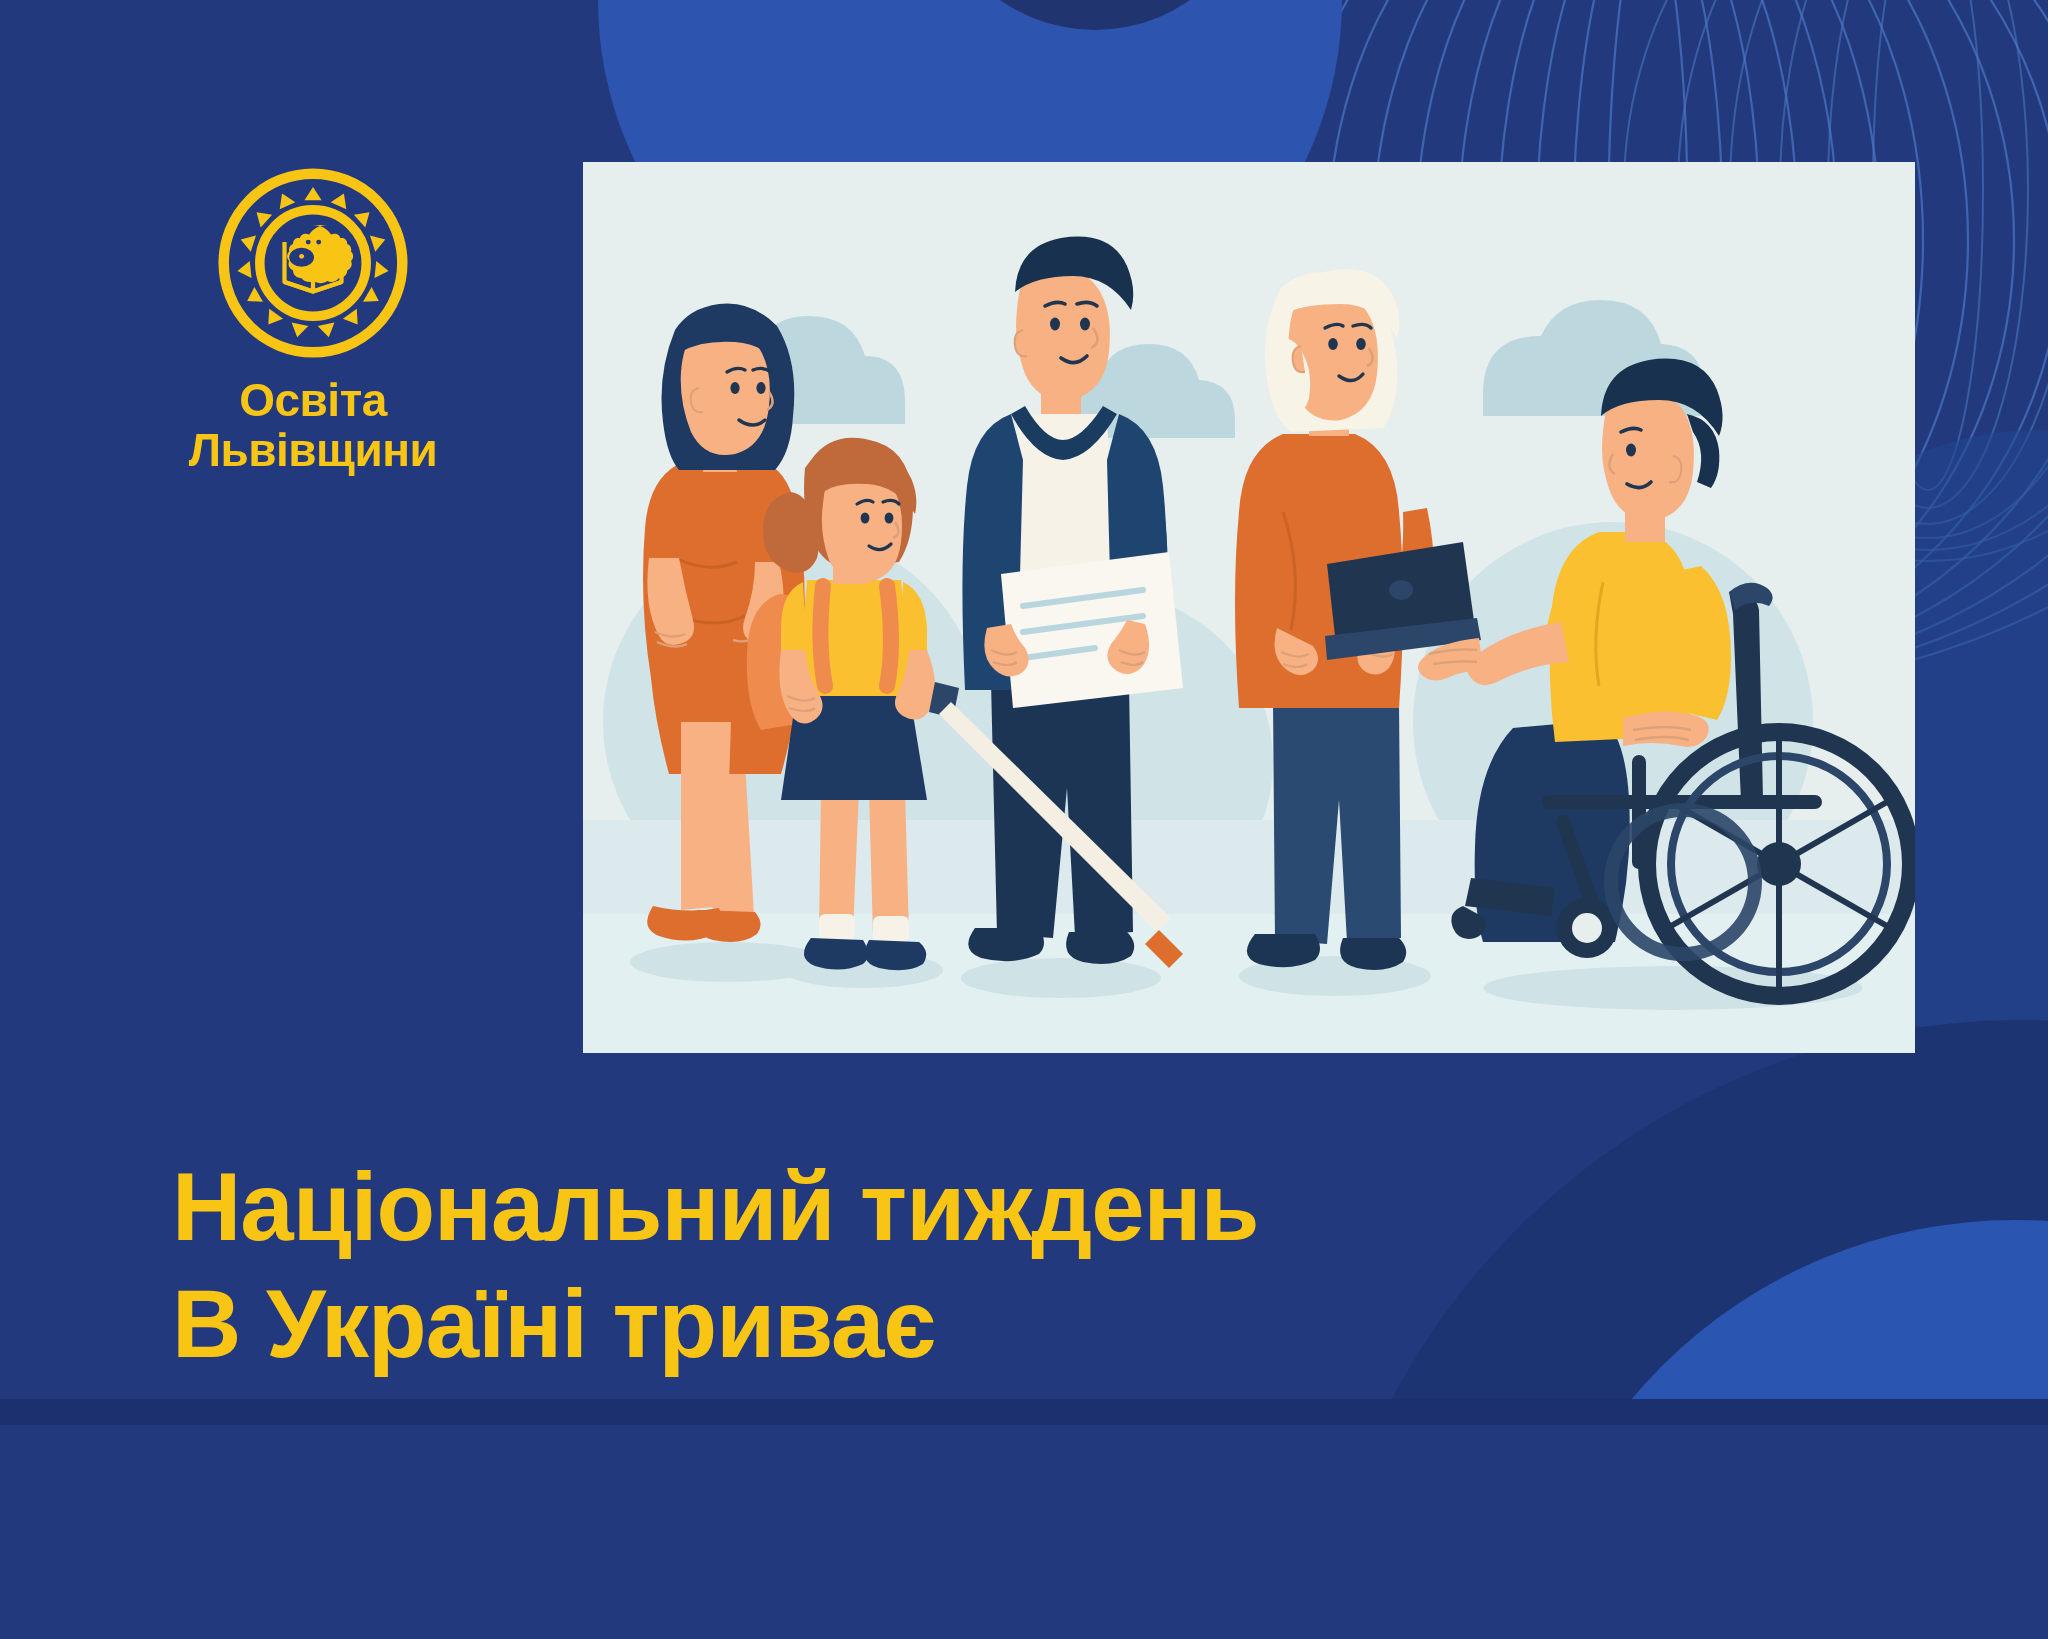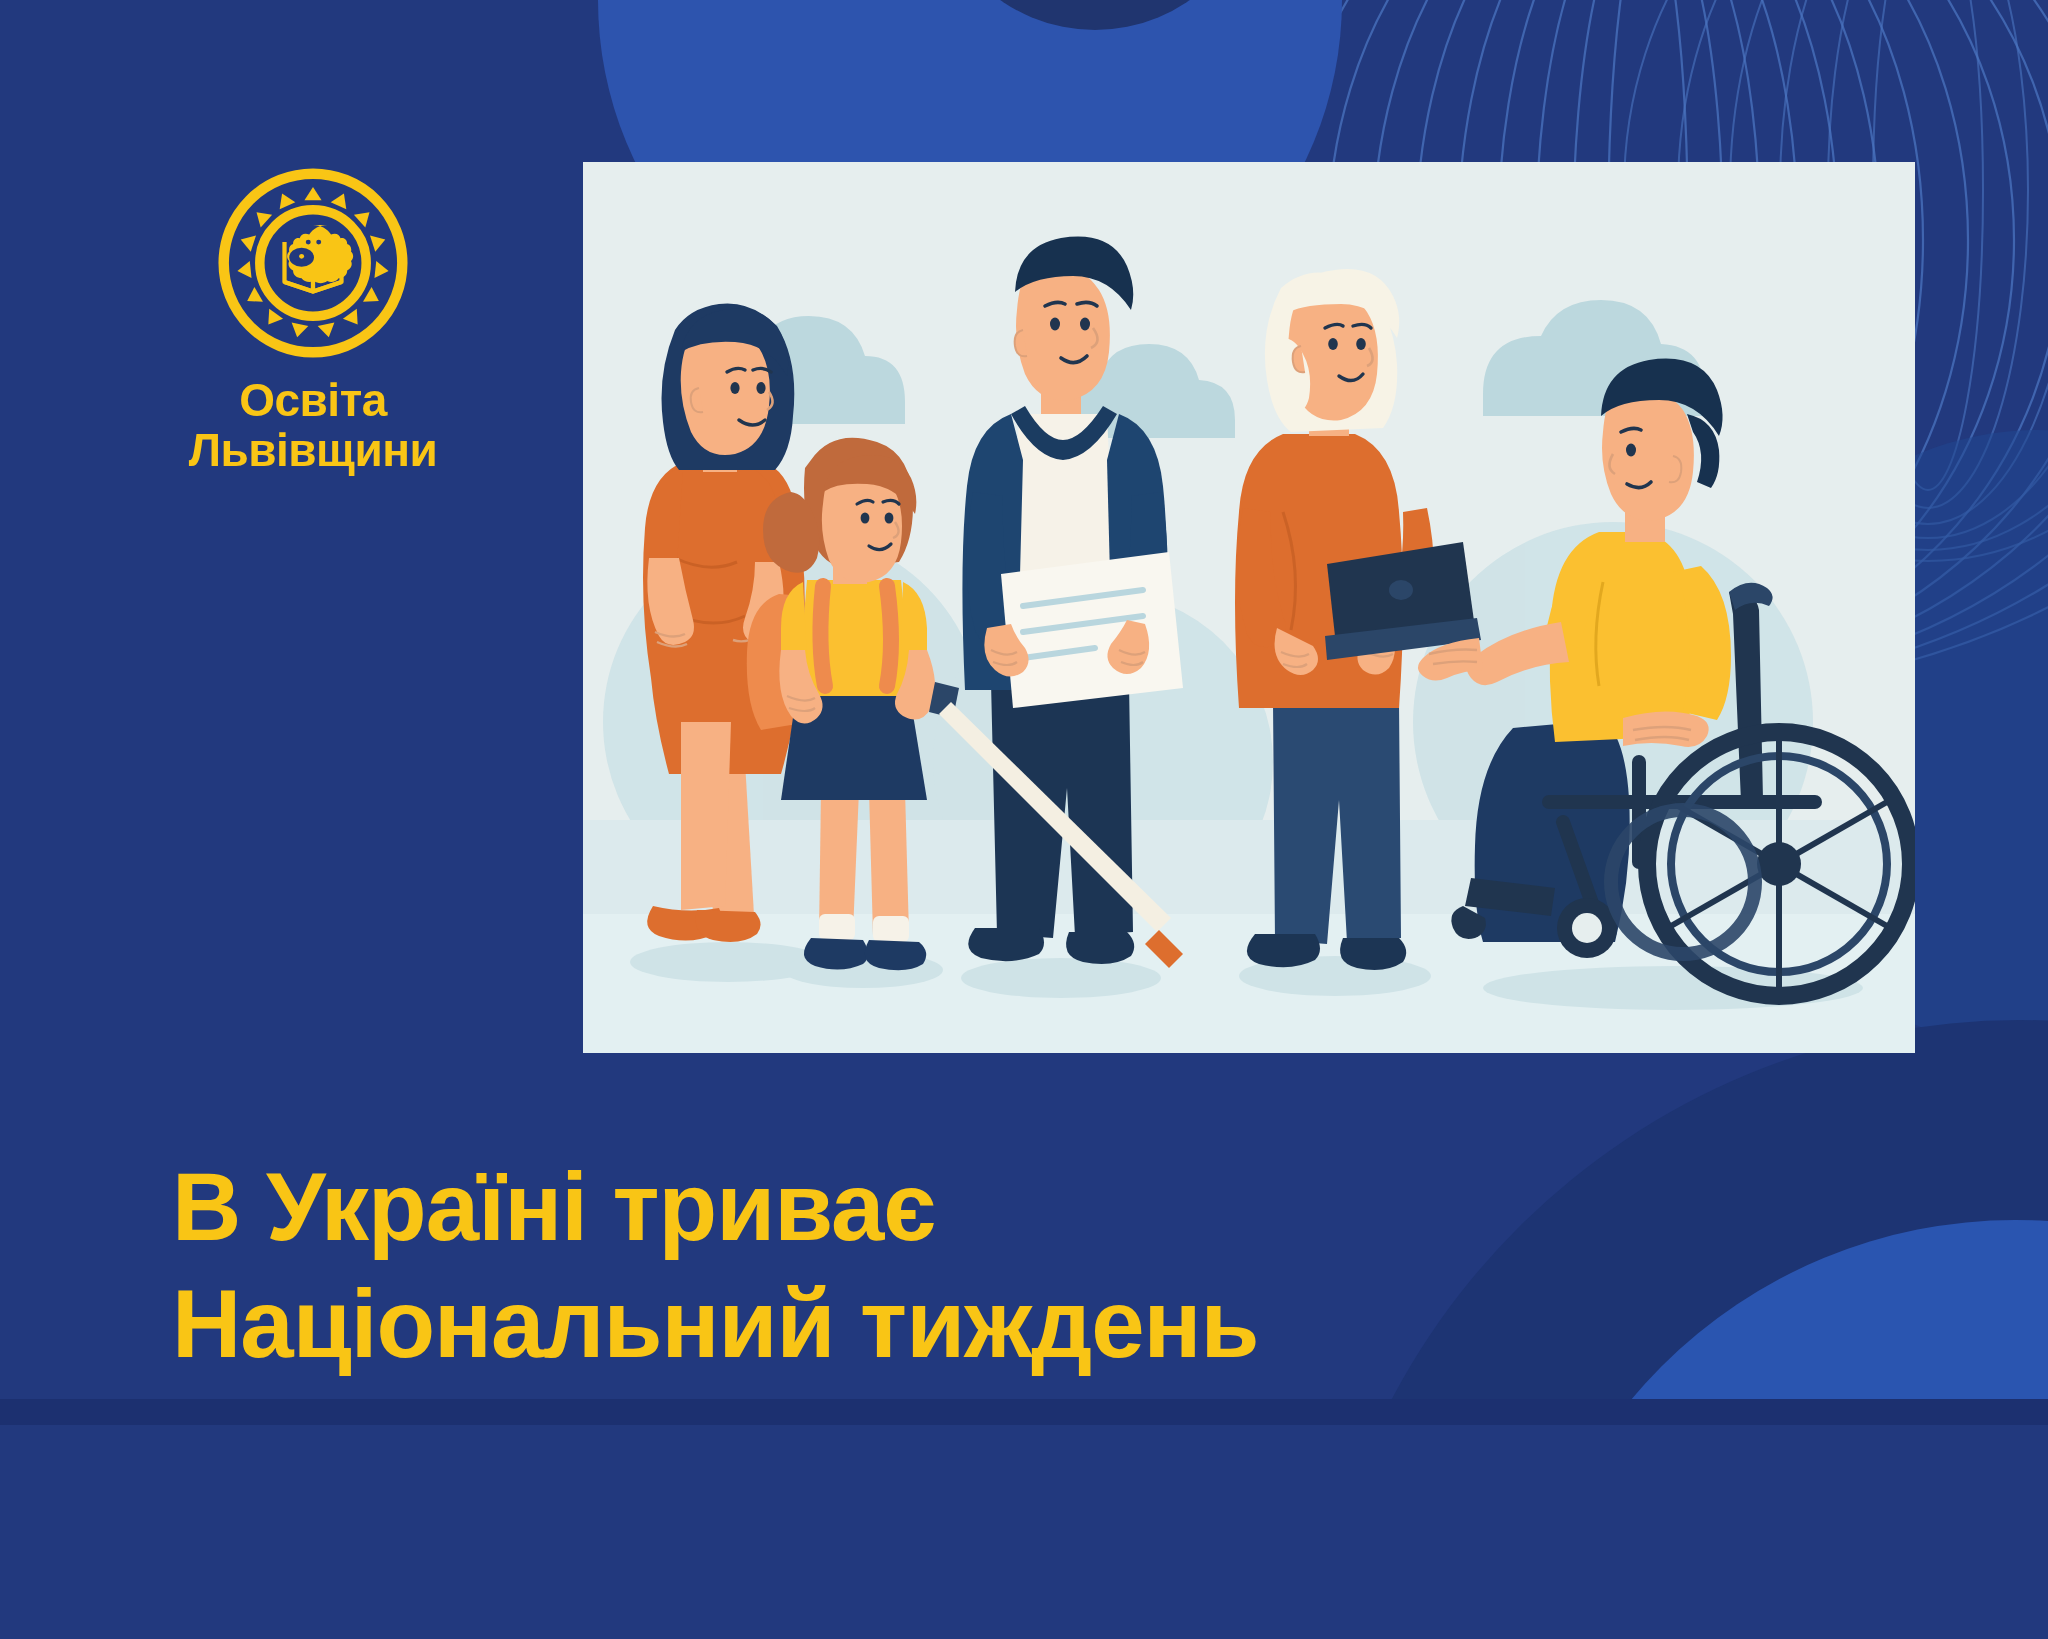--- a/index.html
+++ b/index.html
@@ -567,17 +567,17 @@
         </g>
         <circle cx="1196" cy="702" r="22" fill="#20354f"></circle>
 
         <circle cx="1100" cy="720" r="72" fill="none" stroke="#2b4668" stroke-width="14" opacity=".9"></circle>
       </g>
 
     </svg>
   </div>
 
   <div class="headline">
+    <span class="ln">Національний тиждень</span>
     <span class="ln">В Україні триває</span>
-    <span class="ln">Національний тиждень</span>
   </div>
 
 </div>
 
 </body></html>

